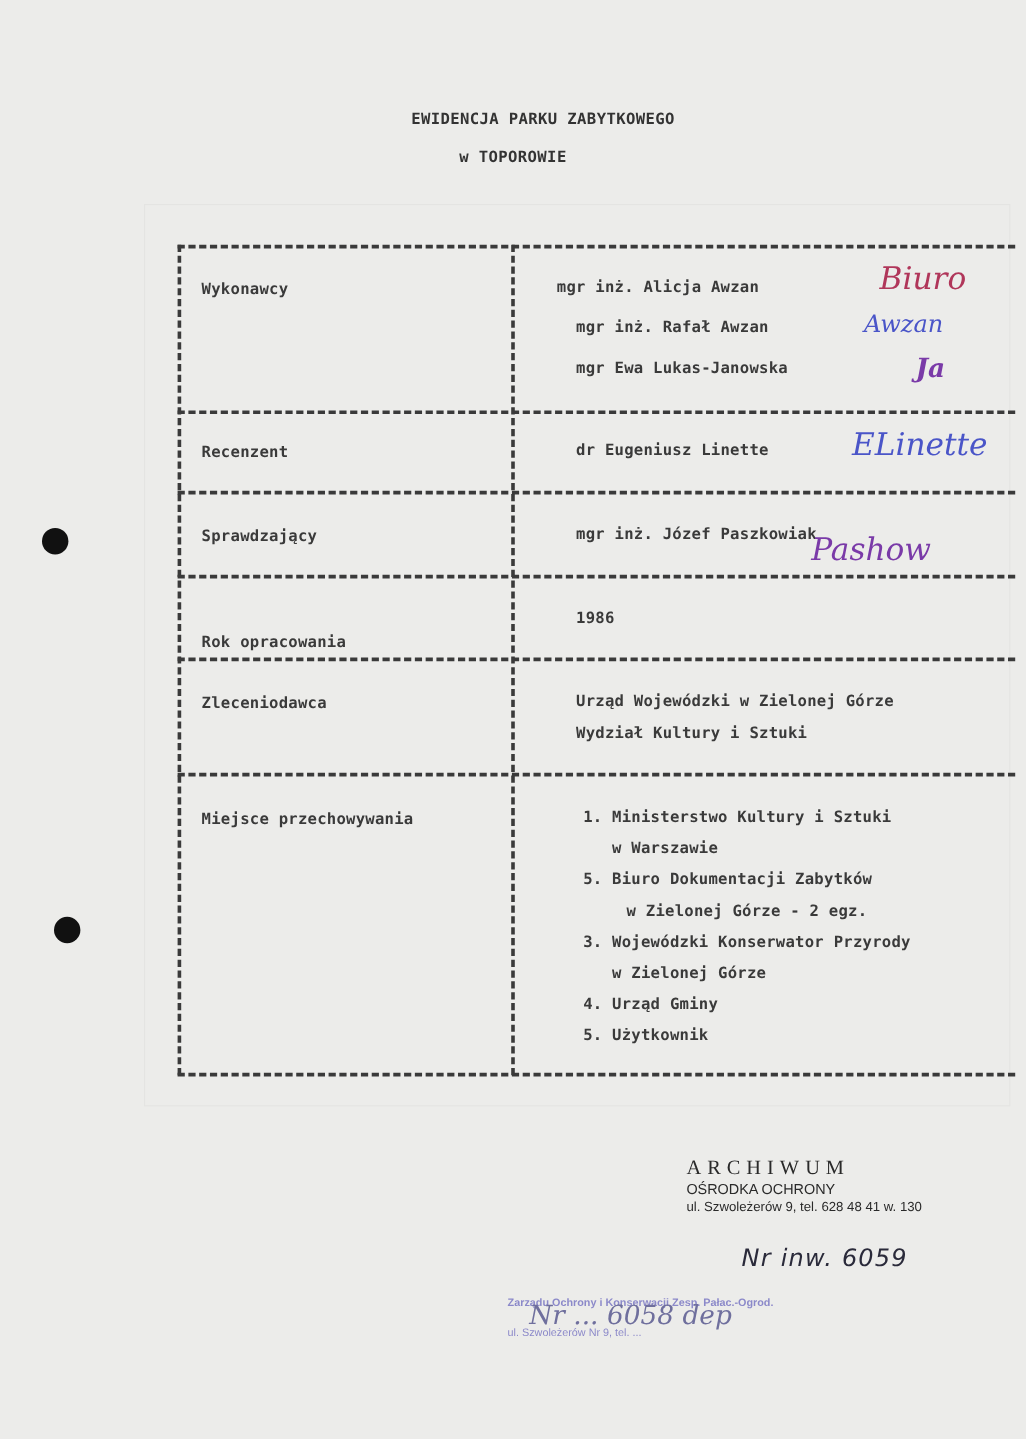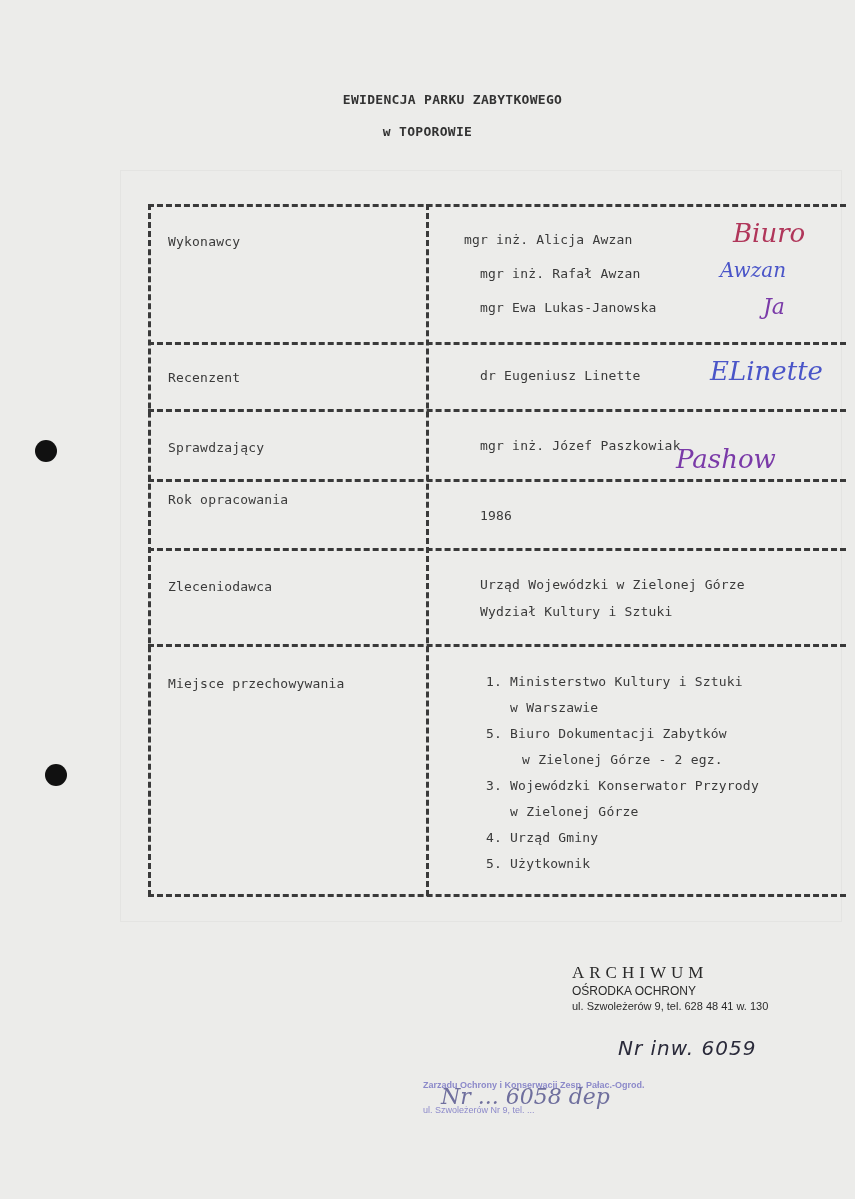--- a/index.html
+++ b/index.html
@@ -34,21 +34,21 @@
     }
     .hline {
       position: absolute; left: 0; width: 698px; height: 0;
       border-top: 3px dashed #3a3a3a;
     }
     .vline {
       position: absolute; top: 0; width: 0; height: 692px;
       border-left: 3px dashed #3a3a3a;
     }
     .cell {
-      position: absolute; font-size: 13px; font-weight: normal; color: #3a3a3a;
+      position: absolute; font-size: 13px; font-weight: bold; color: #3a3a3a;
       white-space: nowrap; letter-spacing: 0.2px;
     }
     .sig {
       position: absolute; font-family: "DejaVu Serif", serif; font-style: italic;
       white-space: nowrap;
     }
     .sig-red { color: #b0365a; }
     .sig-blue { color: #4a55c8; }
     .sig-purple { color: #7a3aa8; }
 
@@ -98,31 +98,31 @@
 
   <div class="vline" style="left:0px"></div>
   <div class="vline" style="left:278px"></div>
 
   <div class="cell" style="left:20px; top:30px">Wykonawcy</div>
   <div class="cell" style="left:316px; top:28px">mgr inż. Alicja Awzan</div>
   <div class="cell" style="left:332px; top:62px">mgr inż. Rafał Awzan</div>
   <div class="cell" style="left:332px; top:96px">mgr Ewa Lukas-Janowska</div>
   <div class="sig sig-red" style="left:585px; top:14px; font-size:26px;">Biuro</div>
   <div class="sig sig-blue" style="left:572px; top:54px; font-size:20px;">Awzan</div>
-  <div class="sig sig-purple" style="left:615px; top:90px; font-size:22px;">Ja</div>
+  <div class="sig sig-purple" style="left:615px; top:90px; font-size:22px;font-weight:bold;">Ja</div>
 
   <div class="cell" style="left:20px; top:166px">Recenzent</div>
   <div class="cell" style="left:332px; top:164px">dr Eugeniusz Linette</div>
   <div class="sig sig-blue" style="left:562px; top:152px; font-size:26px;">ELinette</div>
 
   <div class="cell" style="left:20px; top:236px">Sprawdzający</div>
   <div class="cell" style="left:332px; top:234px">mgr inż. Józef Paszkowiak</div>
   <div class="sig sig-purple" style="left:528px; top:240px; font-size:26px;">Pashow</div>
 
-  <div class="cell" style="left:20px; top:288px">Rok opracowania</div>
+  <div class="cell" style="left:20px; top:324px">Rok opracowania</div>
   <div class="cell" style="left:332px; top:304px">1986</div>
 
   <div class="cell" style="left:20px; top:375px">Zleceniodawca</div>
   <div class="cell" style="left:332px; top:373px">Urząd Wojewódzki w Zielonej Górze</div>
   <div class="cell" style="left:332px; top:400px">Wydział Kultury i Sztuki</div>
 
   <div class="cell" style="left:20px; top:472px">Miejsce przechowywania</div>
   <div class="cell" style="left:338px; top:470px; white-space:pre">1. Ministerstwo Kultury i Sztuki</div>
   <div class="cell" style="left:338px; top:496px; white-space:pre">   w Warszawie</div>
   <div class="cell" style="left:338px; top:522px; white-space:pre">5. Biuro Dokumentacji Zabytków</div>

